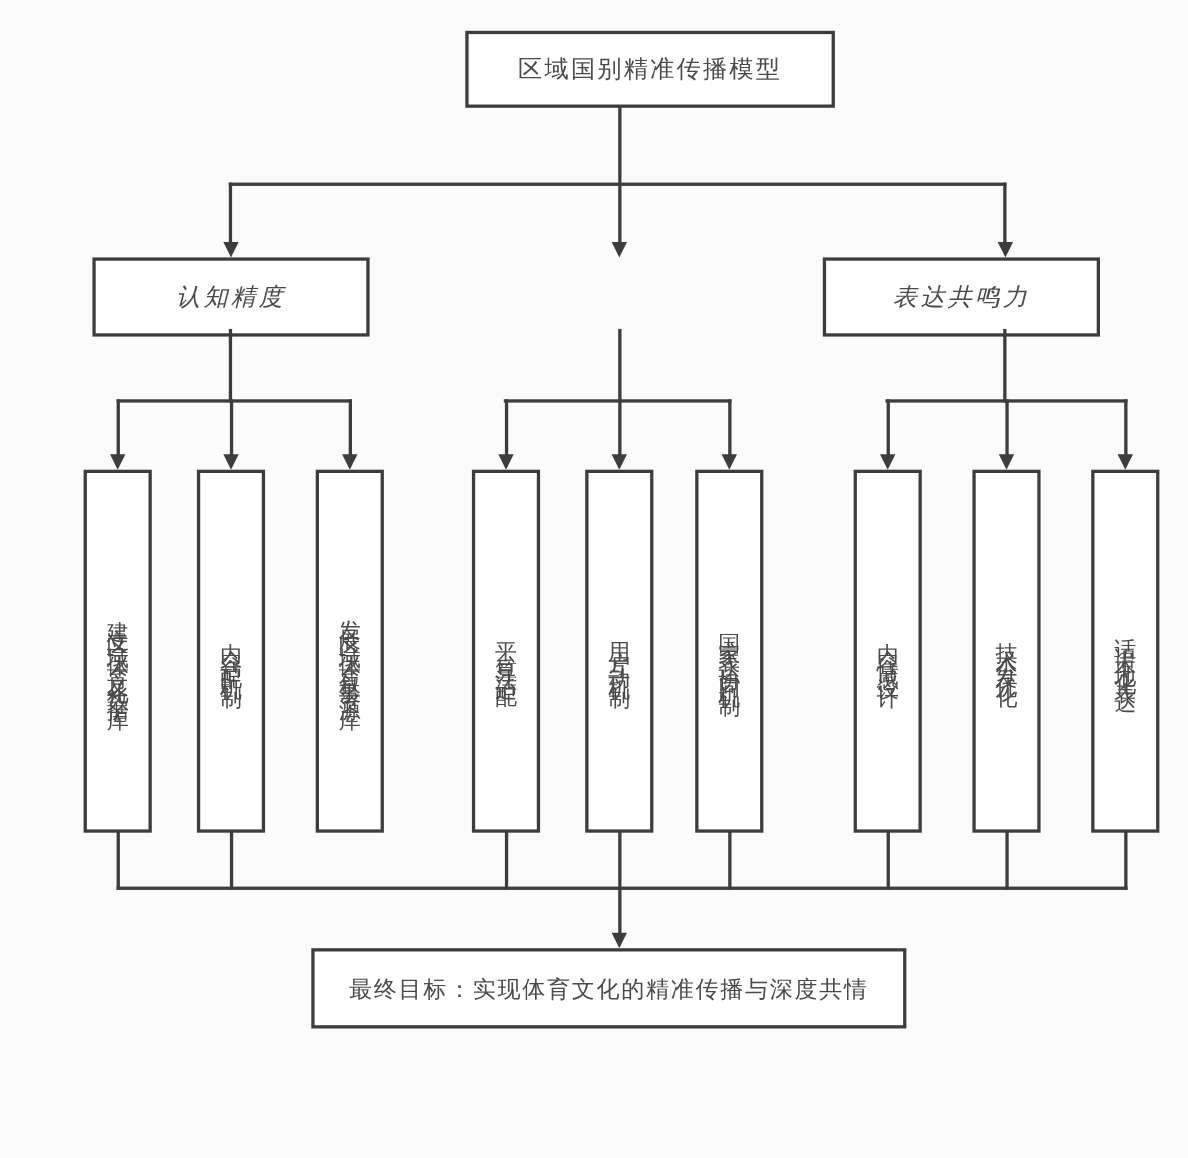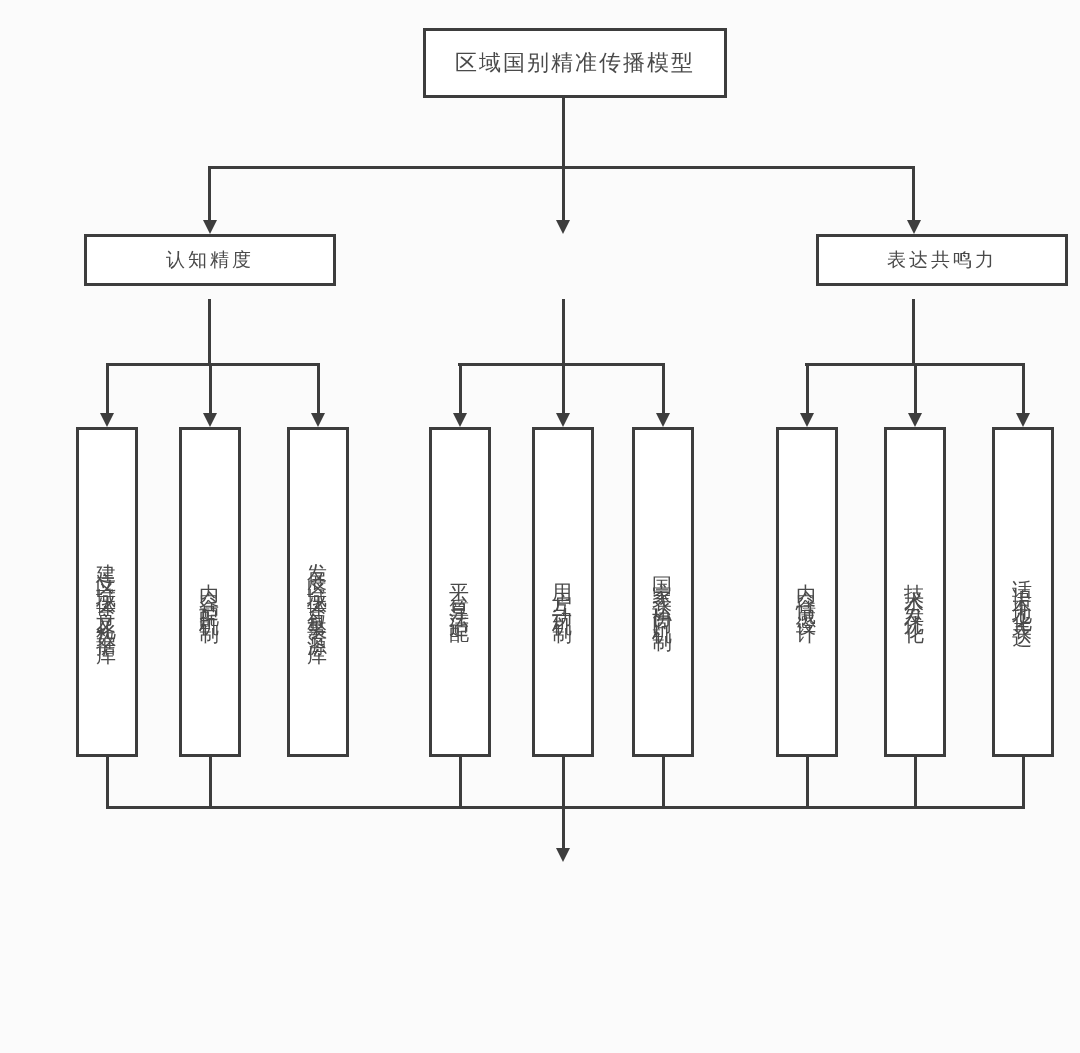--- a/index.html
+++ b/index.html
@@ -12,25 +12,25 @@
     position:relative; width:1080px; height:1053px;
     background:var(--bg); overflow:hidden;
   }
   
   .box {
     position:absolute; background:var(--box_bg);
     border:3px solid var(--line); color:var(--text);
     display:flex; align-items:center; justify-content:center;
     text-align:center;
   }
-  .root  { left:423px; top:28px;  width:304px; height:70px; font-size:22px; letter-spacing:2px; font-weight:500; }
-  .l2    { top:234px; height:52px; font-size:19px; letter-spacing:3px; }
+  .root  { left:423px; top:28px;  width:336px; height:70px; font-size:22px; letter-spacing:2px; font-weight:500; }
+  .l2    { top:234px; height:72px; font-size:22px; letter-spacing:3px;font-style:italic; }
   .l2a   { left:84px;  width:252px; }
   .l2b   { left:436px; width:253px; }
-  .l2c   { left:816px; width:252px; }
+  .l2c   { left:748px; width:252px; }
   .vbox  {
     top:427px; height:330px; width:62px; font-size:20px;
     writing-mode:vertical-rl; text-orientation:upright; letter-spacing:8px;
   }
   .goal  { left:283px; top:862px; width:541px; height:73px; font-size:21px; letter-spacing:1.5px; }
   
   .vl { position:absolute; width:3px;  background:var(--line); }
   .hl { position:absolute; height:3px; background:var(--line); }
   .arr {
     position:absolute; width:0; height:0;
@@ -104,15 +104,16 @@
   <div class="vl" style="left:459px;  top:755px; height:54px;"></div>
   <div class="vl" style="left:562px;  top:755px; height:54px;"></div>
   <div class="vl" style="left:662px;  top:755px; height:54px;"></div>
   <div class="vl" style="left:806px;  top:755px; height:54px;"></div>
   <div class="vl" style="left:914px;  top:755px; height:54px;"></div>
   <div class="vl" style="left:1022px; top:755px; height:54px;"></div>
   <div class="hl" style="left:106px;  top:806px; width:919px;"></div>
   <div class="vl" style="left:562px;  top:806px; height:43px;"></div>
   <div class="arr" style="left:556px; top:848px;"></div>
 
+  <div class="box goal">最终目标：实现体育文化的精准传播与深度共情</div>
 
 
 </div>
 
 </body></html>

